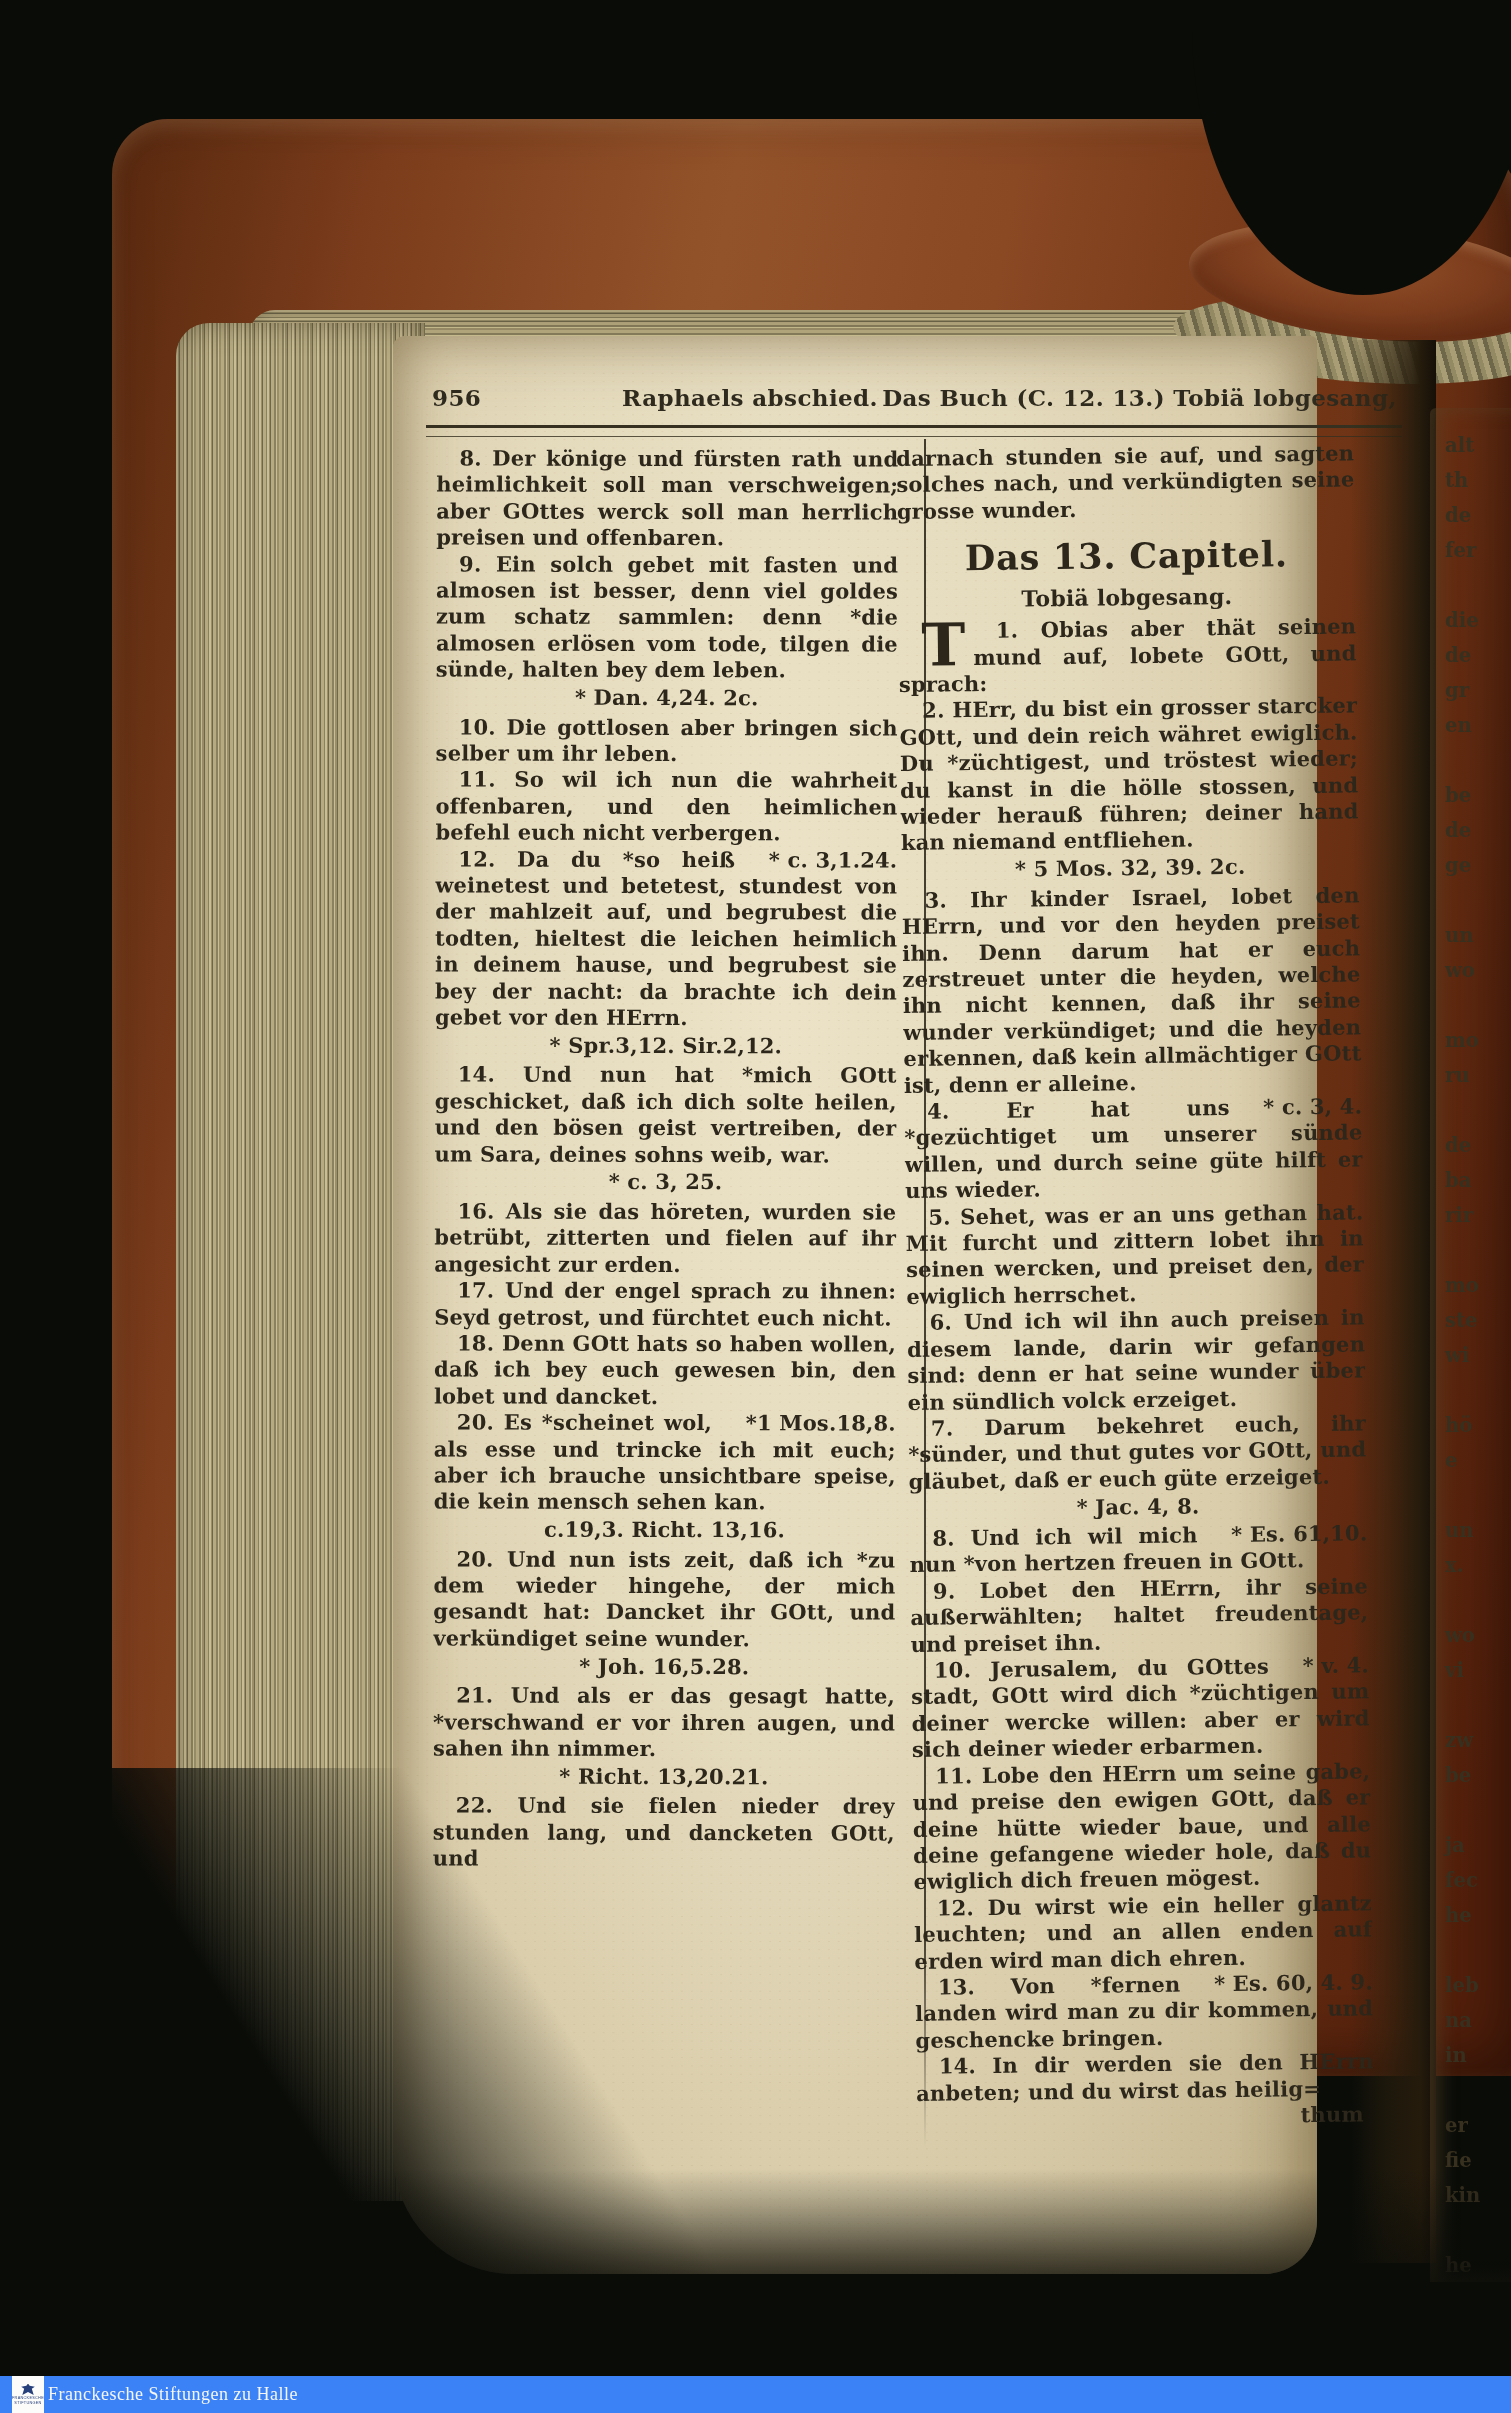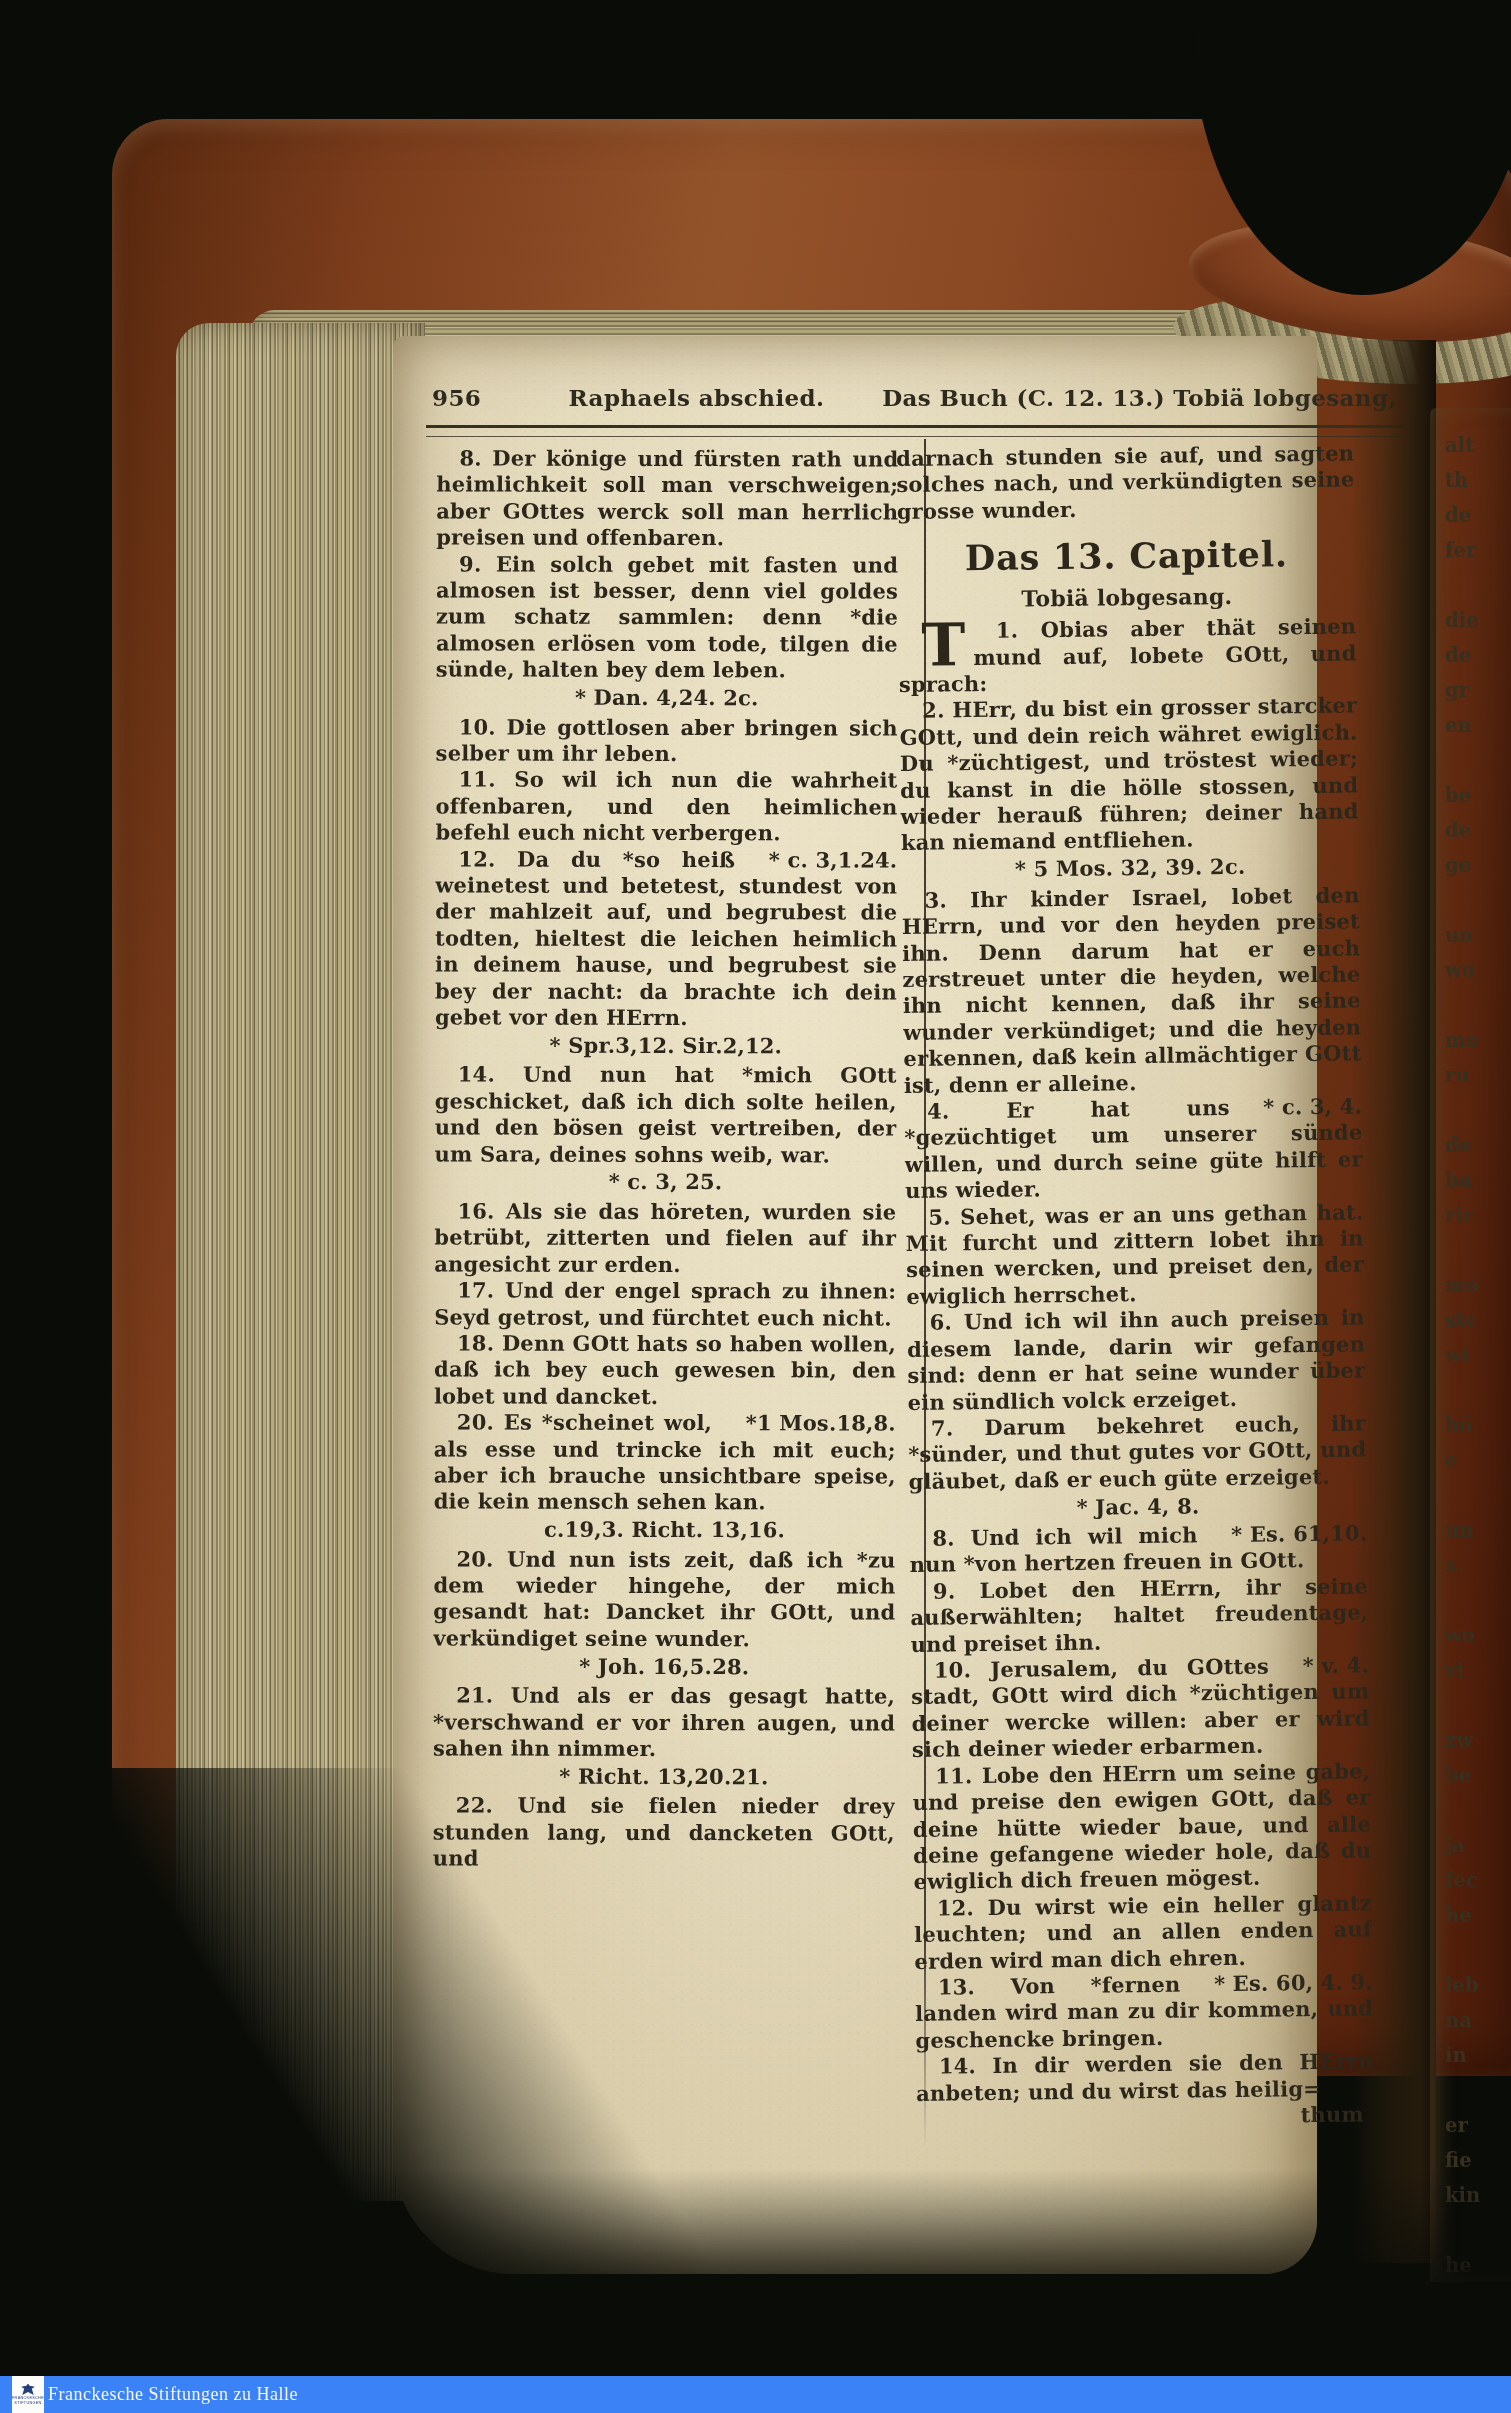--- a/index.html
+++ b/index.html
@@ -55,21 +55,21 @@
     position:absolute;inset:0;border-radius:inherit;
     background-image:radial-gradient(rgba(150,118,66,.10) 0.8px, transparent 1.2px);
     background-size:9.8px 8.3px;
   }
   .header-row{
     position:absolute;left:39px;top:48px;width:969px;
     display:flex;align-items:baseline;
     font-size:23px;font-weight:700;color:#2f2a1e;letter-spacing:0.4px;
   }
   .header-num{width:83px;}
-  .header-left{width:363px;text-align:center;}
+  .header-left{width:363px;text-align:right;}
   .header-right{flex:1;text-align:center;}
   .header-rule{
     position:absolute;left:33px;top:89px;width:976px;height:7.6px;
     border-top:3.8px solid #35301f;border-bottom:1.5px solid rgba(53,48,31,.8);
   }
   .divider{
     position:absolute;left:531px;top:103px;width:2.3px;height:1708px;
     background:linear-gradient(180deg,rgba(47,42,30,.9) 0%,rgba(47,42,30,.85) 88%,rgba(47,42,30,0) 100%);
   }
   .columns{

